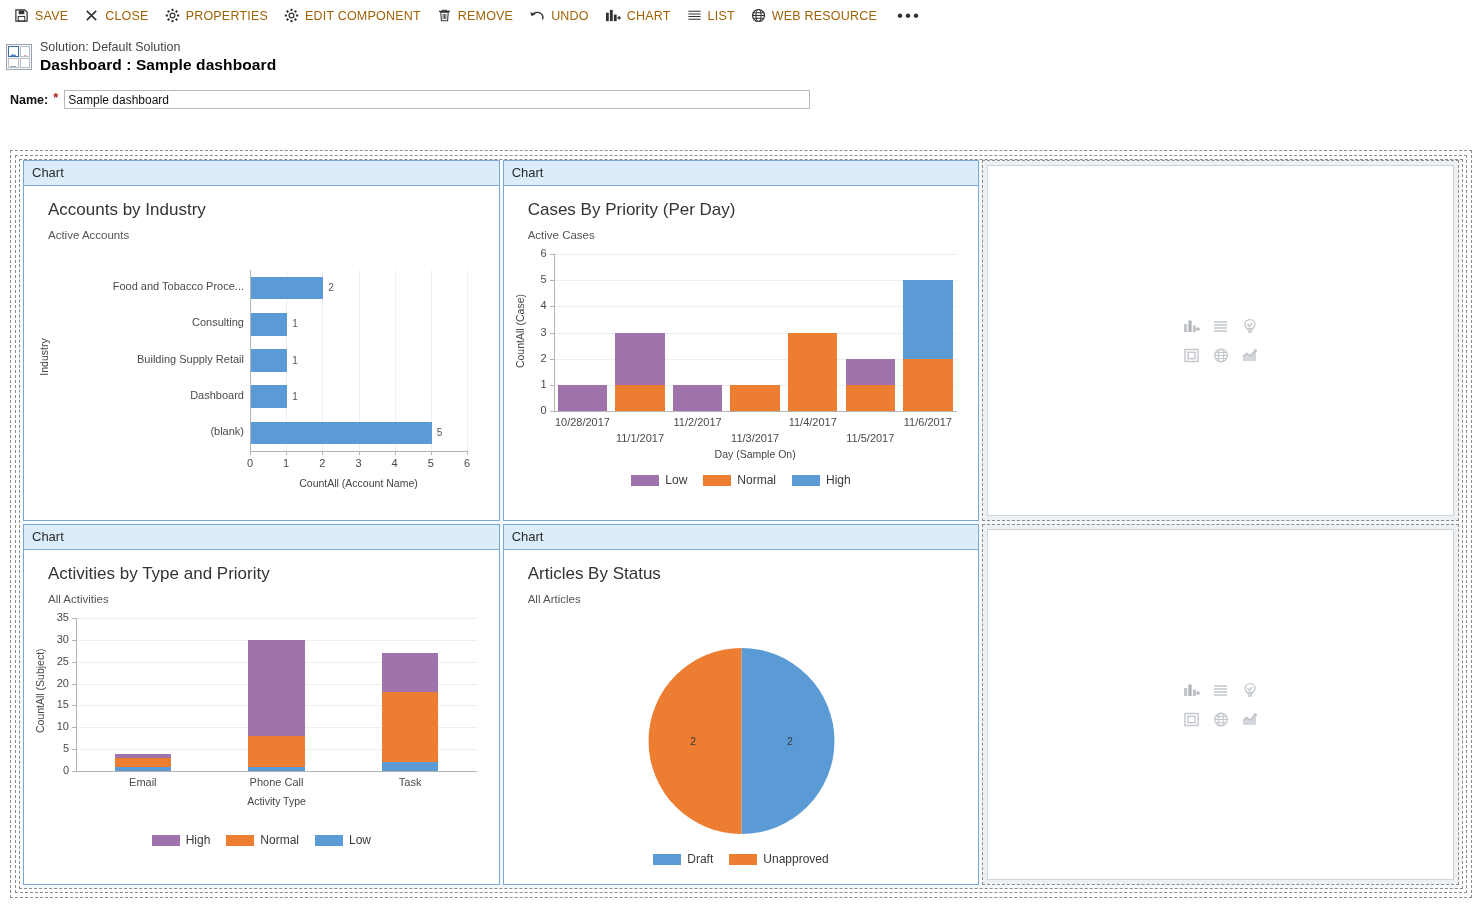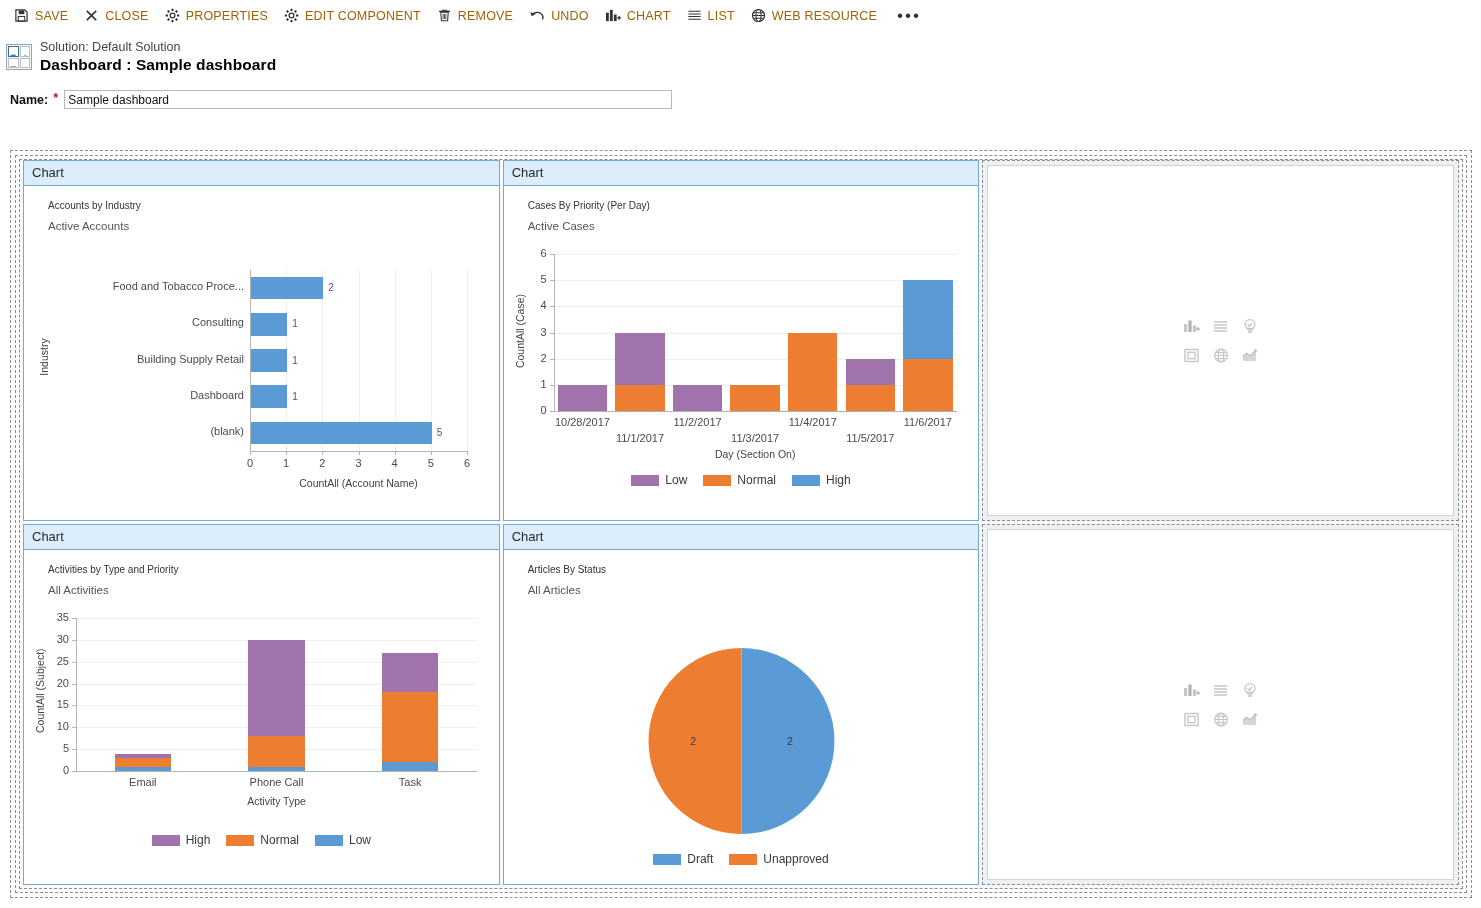--- a/index.html
+++ b/index.html
@@ -57,21 +57,21 @@
 
   
   .namerow {
     display:flex; align-items:center;
     margin:16px 0 0 10px;
     gap:4px;
   }
   .namelabel { font-size:12.5px; font-weight:bold; color:#111; }
   .req { color:#b31b1b; font-size:13px; font-weight:bold; position:relative; top:-2px; margin:0 2px 0 1px;}
   .nameinput {
-    width:608px; height:19px;
+    width:746px; height:19px;
     border:1px solid #b9b9b9;
     font-family:"Liberation Sans", sans-serif;
     font-size:12px; color:#111;
     padding:1px 3px; background:#fff;
     outline:none;
   }
 
   
   .canvas {
     position:absolute;
@@ -120,21 +120,21 @@
     border-bottom:1px solid #78a9d4;
     font-size:13px; color:#2a2a2a;
     padding:4px 0 5px 8px;
     flex:none;
   }
   .chart-body {
     flex:1; position:relative;
     padding:10px 10px 4px 10px;
     min-height:0;
   }
-  .chart-title { font-size:10px; color:#333; margin:4px 0 0 14px; }
+  .chart-title { font-size:17px; color:#333; margin:4px 0 0 14px; }
   .chart-sub { font-size:11.5px; color:#555; margin:9px 0 0 14px; }
 
   
   .phcell {
     border:1px dashed #8d8d8d;
     background:#eef1f4;
     padding:4px;
     height:100%;
   }
   .phinner {
@@ -424,21 +424,21 @@
                   <div class="bar" style="left: 226.744px; top: 144.833px; width: 49.5114px; height: 26.1667px; background: rgb(237, 125, 49);"></div>
                   <div class="tlab c" style="left: 209.5px; top: 192px; width: 84px;">11/3/2017</div>
                   <div class="bar" style="left: 284.316px; top: 92.5px; width: 49.5114px; height: 78.5px; background: rgb(237, 125, 49);"></div>
                   <div class="tlab c" style="left: 267.071px; top: 176px; width: 84px;">11/4/2017</div>
                   <div class="bar" style="left: 341.887px; top: 144.833px; width: 49.5114px; height: 26.1667px; background: rgb(237, 125, 49);"></div>
                   <div class="bar" style="left: 341.887px; top: 118.667px; width: 49.5114px; height: 26.1667px; background: rgb(161, 115, 173);"></div>
                   <div class="tlab c" style="left: 324.643px; top: 192px; width: 84px;">11/5/2017</div>
                   <div class="bar" style="left: 399.459px; top: 118.667px; width: 49.5114px; height: 52.3333px; background: rgb(237, 125, 49);"></div>
                   <div class="bar" style="left: 399.459px; top: 40.1667px; width: 49.5114px; height: 78.5px; background: rgb(91, 155, 213);"></div>
                   <div class="tlab c" style="left: 382.214px; top: 176px; width: 84px;">11/6/2017</div>
-                  <div class="axis-title" style="left: 50px; top: 208px; width: 403px;">Day (Section On)</div>
+                  <div class="axis-title" style="left: 50px; top: 208px; width: 403px;">Day (Sample On)</div>
                   <div class="axis-title vert" style="left: 10px; top: 130.5px; width: 80px;">CountAll (Case)</div>
                   <div class="legend" style="top: 233px;">
                     <div class="lgitem">
                       <div class="lgsw" style="background: rgb(161, 115, 173);"></div>
                       <div class="lgtx">Low</div>
                     </div>
                     <div class="lgitem">
                       <div class="lgsw" style="background: rgb(237, 125, 49);"></div>
                       <div class="lgtx">Normal</div>
                     </div>

